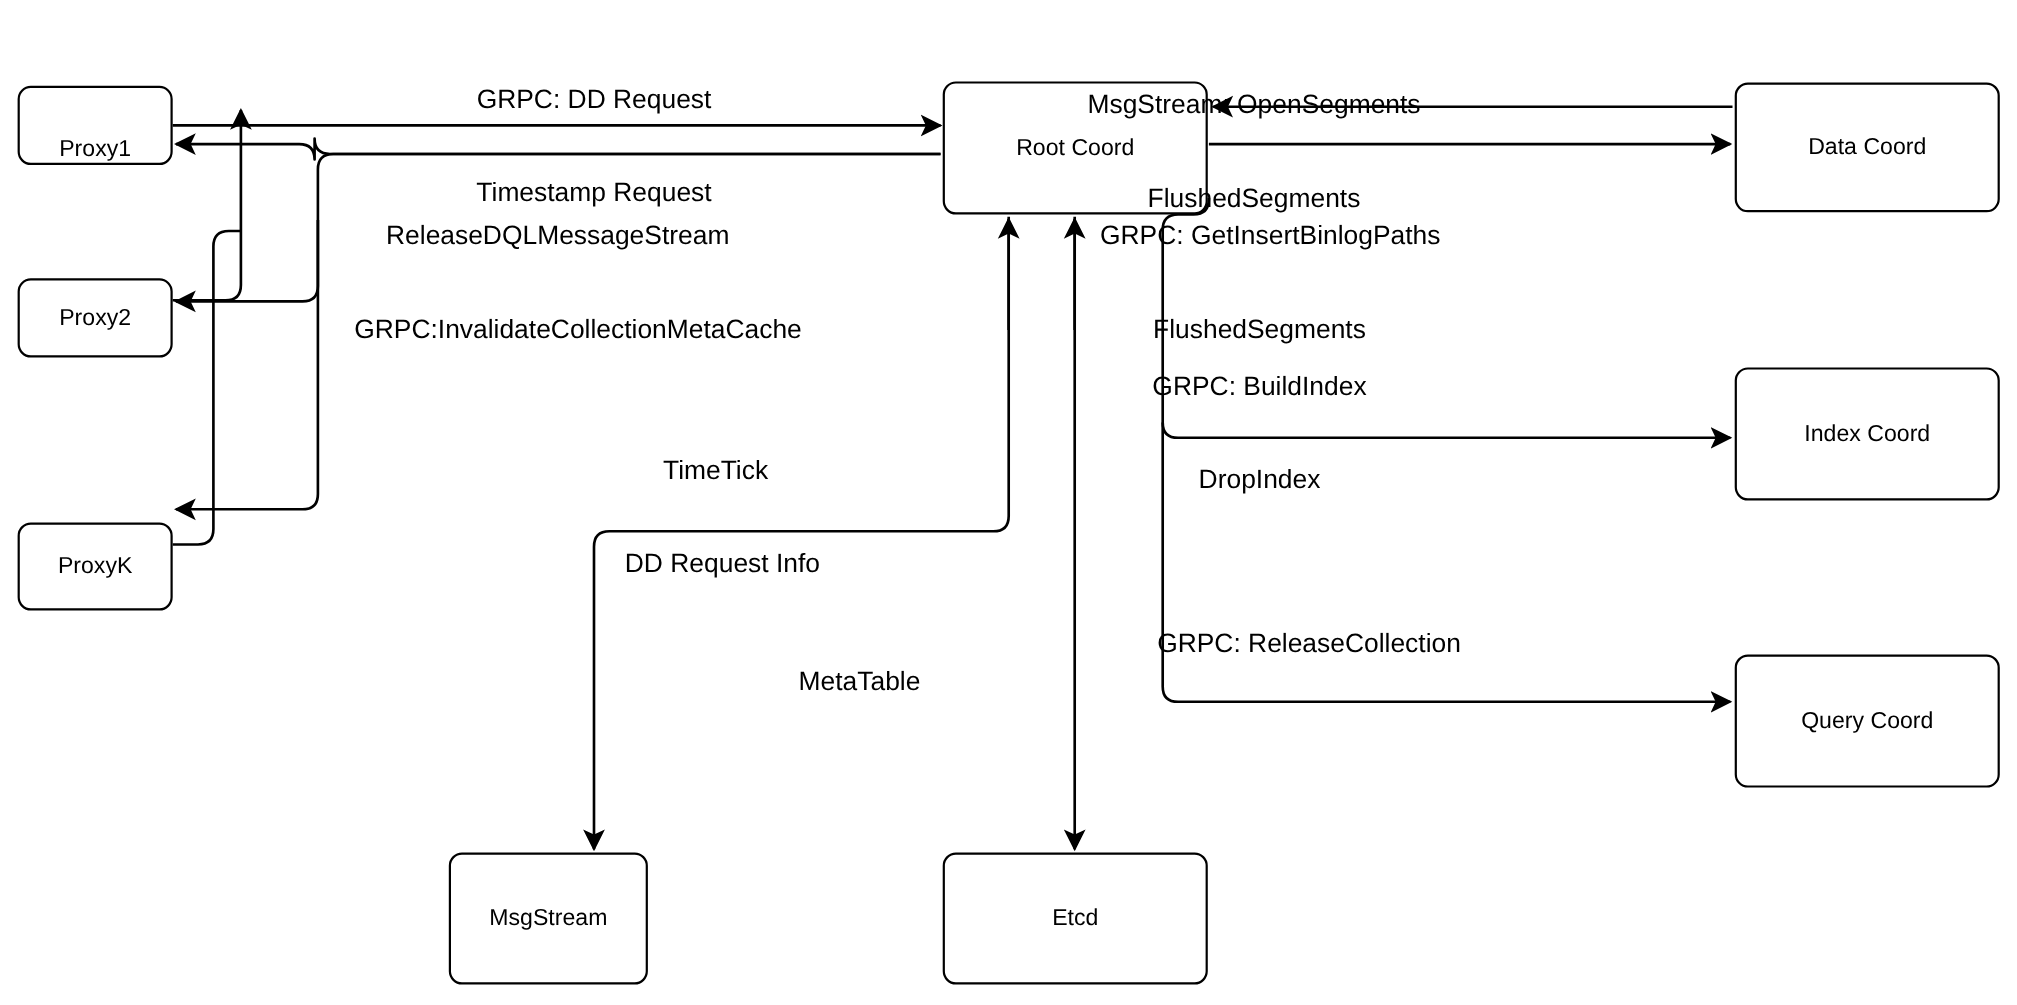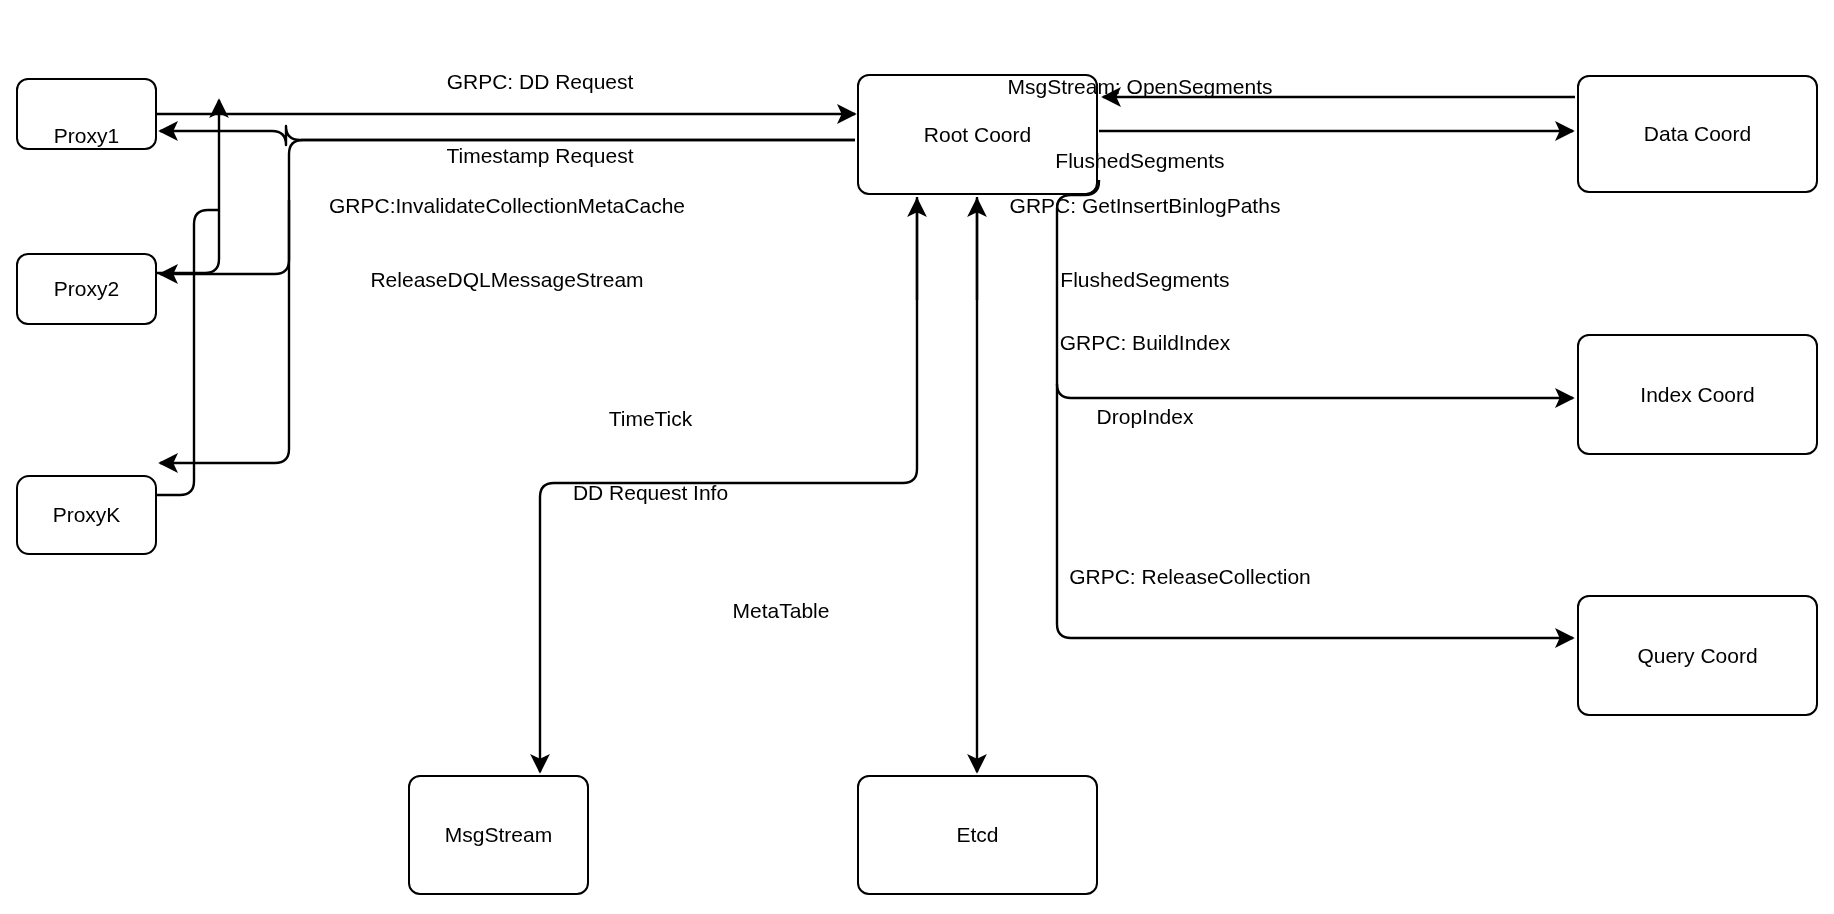--- a/index.html
+++ b/index.html
@@ -31,21 +31,21 @@
     align-items: center;
     justify-content: center;
     font-size: 21px;
     color: #000000;
     line-height: 1.2;
     text-align: center;
     z-index: 2;
   }
   .edge-label {
     position: absolute;
-    font-size: 21px;
+    font-size: 24px;
     color: #000000;
     line-height: 1.18;
     white-space: pre;
     background: transparent;
     z-index: 3;
   }
   .lbl-center { text-align: center; }
 </style>
 </head>
 <body>
@@ -90,21 +90,21 @@
   </svg>
 
   <div class="node" style="left:16px; top:78px; width:141px; height:72px;align-items:flex-end;">
     <span>Proxy1</span>
   </div>
 
   <div class="node" style="left:16px; top:253px; width:141px; height:72px;text-align:right;">
     <span>Proxy2</span>
   </div>
 
-  <div class="node" style="left:16px; top:475px; width:141px; height:80px;border-radius:13px;">
+  <div class="node" style="left:16px; top:475px; width:141px; height:80px;">
     <span>ProxyK</span>
   </div>
 
   <div class="node" style="left:857px; top:74px; width:241px; height:121px;">
     <span>Root Coord</span>
   </div>
 
   <div class="node" style="left:1577px; top:75px; width:241px; height:118px;">
     <span>Data Coord</span>
   </div>
@@ -124,22 +124,22 @@
   <div class="node" style="left:857px; top:775px; width:241px; height:120px;">
     <span>Etcd</span>
   </div>
 
   <div class="edge-label lbl-center" style="left:340px; top:20px; width:400px;">
     <div>GRPC: DD Request</div>
     <div>Timestamp Request</div>
   </div>
 
   <div class="edge-label lbl-center" style="left:322px; top:144px; width:370px;">
+    <div>ReleaseDQLMessageStream</div>
     <div>GRPC:InvalidateCollectionMetaCache</div>
-    <div>ReleaseDQLMessageStream</div>
   </div>
 
   <div class="edge-label lbl-center" style="left:980px; top:25px; width:320px;">
     <div>MsgStream: OpenSegments</div>
     <div>FlushedSegments</div>
   </div>
 
   <div class="edge-label lbl-center" style="left:1000px; top:144px; width:290px;">
     <div>GRPC: GetInsertBinlogPaths</div>
     <div>FlushedSegments</div>

